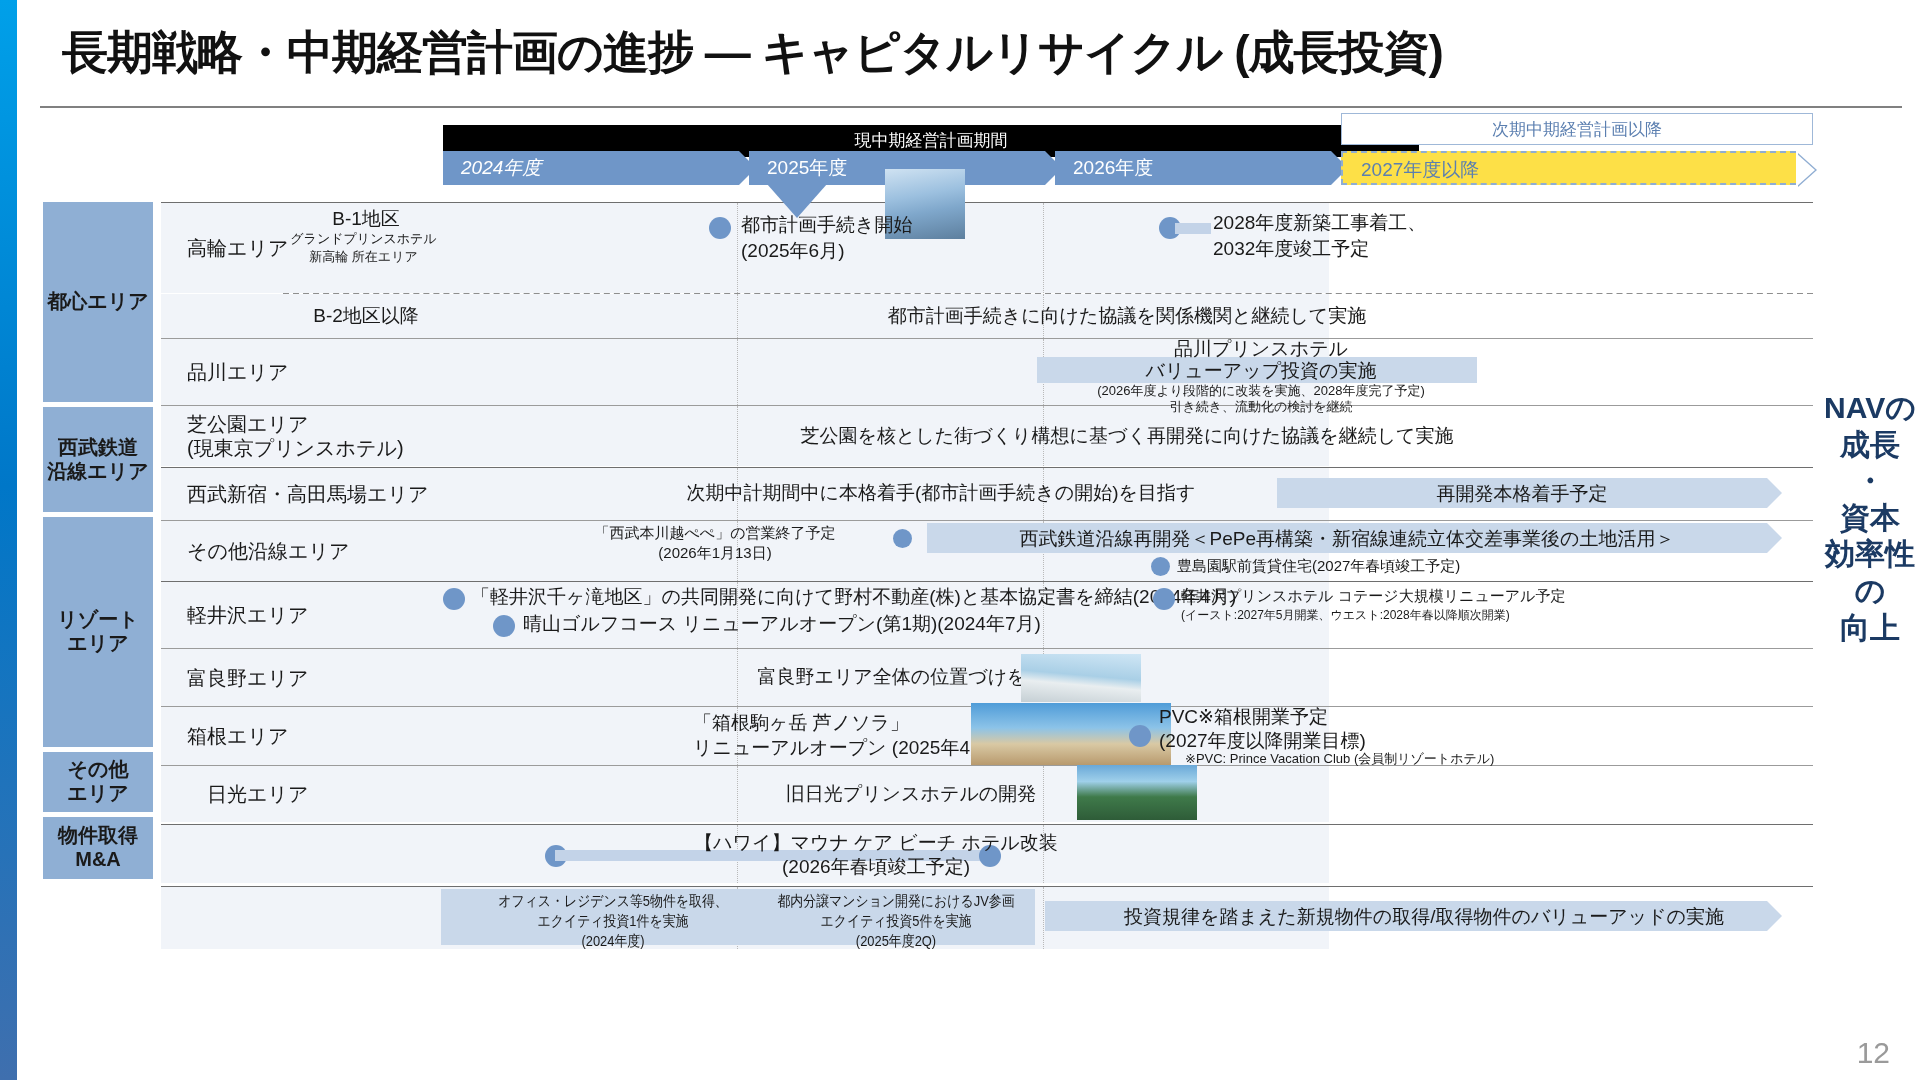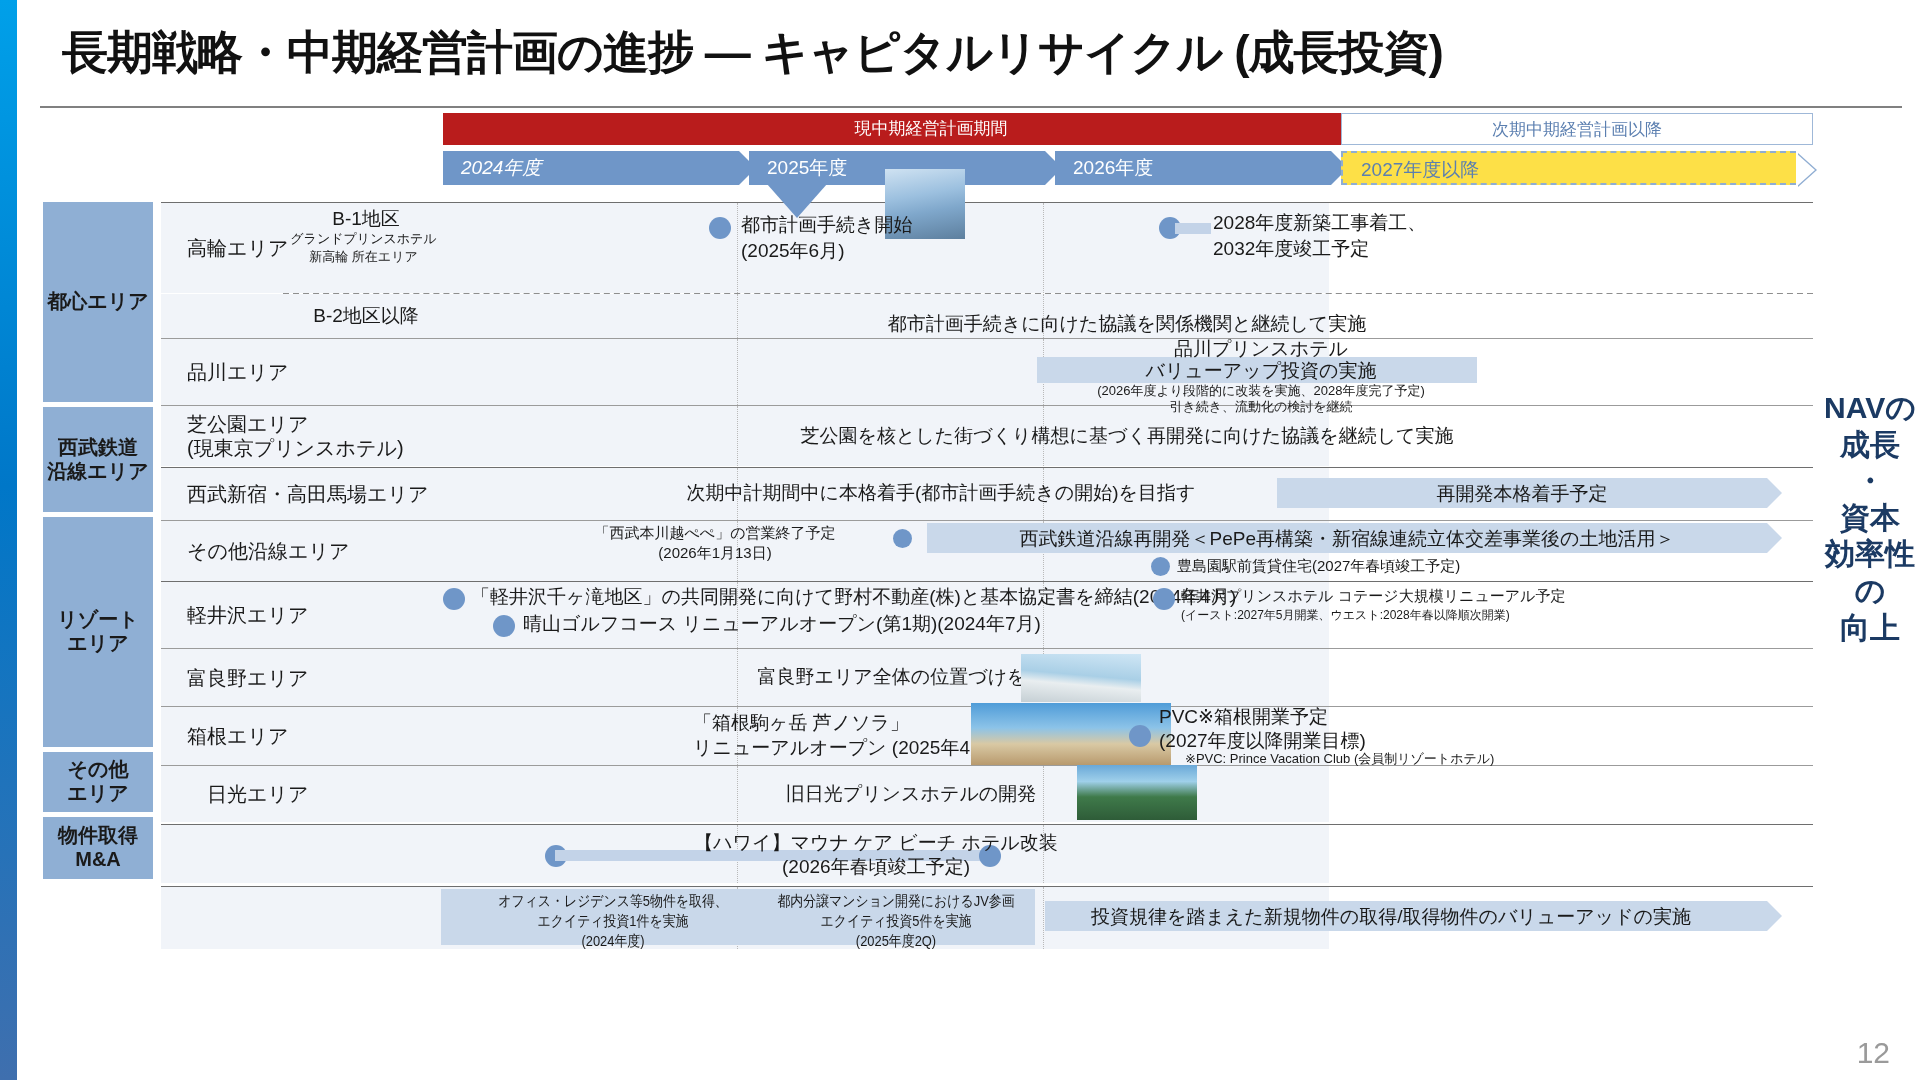--- a/index.html
+++ b/index.html
@@ -21,21 +21,21 @@
     color:#111; line-height:72px; }
   .title-rule{ position:absolute; left:40px; top:106px; width:1862px; height:2px; background:#808080; }
 
   
   .pageno{ position:absolute; right:30px; bottom:10px; font-size:30px; color:#9a9a9a; }
 
   
   .tl{ position:absolute; left:443px; top:113px; width:1370px; height:74px; }
   .tl-phase{ position:absolute; height:32px; line-height:32px; text-align:center;
     font-size:17px; }
-  .ph-cur{ left:0; top:0; width:976px; background:#b91c1c; color:#fff; }
+  .ph-cur{ left:0; top:12px; width:976px; background:#000000; color:#fff; }
   .ph-next{ left:898px; top:0; width:472px; background:#fff; color:#5b7fb0;
     border:1px solid #9fb8d8; }
 
   .yr{ position:absolute; top:38px; height:34px; line-height:34px; font-size:19px;
     color:#fff; padding-left:18px; }
   .yr .chev{ position:absolute; right:-17px; top:0; width:0; height:0;
     border-top:17px solid transparent; border-bottom:17px solid transparent; }
   .yr1{ left:0;   width:296px; background:#6f96c8;font-style:italic; }
   .yr1 .chev{ border-left:17px solid #6f96c8; }
   .yr2{ left:306px; width:296px; background:#6f96c8; }
@@ -195,21 +195,21 @@
   <div class="hdash" style="left:240px; right:0; top:91px;"></div>
 
   <div class="rowzone" style="top:92px;height:44px;">
     <div class="band"></div>
     <div class="tx c" style="left:125px; top:10px; width:160px; z-index:3;">B-2地区以降</div>
     <div class="body">
       <div class="vsep" style="left:296px;"></div>
       <div class="vsep" style="left:602px;"></div>
       <div class="vsep" style="left:888px;"></div>
       <div class="band w" style="left:888px;"></div>
-      <div class="tx c" style="left:0; top:10px; width:1372px;margin-top:8px;">都市計画手続きに向けた協議を関係機関と継続して実施</div>
+      <div class="tx c" style="left:0; top:10px; width:1372px;">都市計画手続きに向けた協議を関係機関と継続して実施</div>
     </div>
   </div>
 
   <div class="hrule thin" style="top:136px;"></div>
   <div class="rowzone" style="top:137px;height:66px;">
     <div class="band"></div>
     <div class="rlbl" style="z-index:3;">品川エリア</div>
     <div class="body">
       <div class="vsep" style="left:296px;"></div>
       <div class="vsep" style="left:602px;"></div>
@@ -382,21 +382,21 @@
 
       <div class="tx s c cond" style="left:0; top:4px; width:344px; z-index:3; transform-origin:center;">オフィス・レジデンス等5物件を取得、</div>
       <div class="tx s c cond" style="left:0; top:24px; width:344px; z-index:3; transform-origin:center;">エクイティ投資1件を実施</div>
       <div class="tx s c cond" style="left:0; top:44px; width:344px; z-index:3; transform-origin:center;">(2024年度)</div>
 
       <div class="tx s c cond" style="left:300px; top:4px; width:310px; z-index:3; transform-origin:center;">都内分譲マンション開発におけるJV参画</div>
       <div class="tx s c cond" style="left:300px; top:24px; width:310px; z-index:3; transform-origin:center;">エクイティ投資5件を実施</div>
       <div class="tx s c cond" style="left:300px; top:44px; width:310px; z-index:3; transform-origin:center;">(2025年度2Q)</div>
 
       <div class="arrw" style="left:604px; top:14px; width:722px;"></div>
-      <div class="tx c" style="left:571px; top:18px; width:722px; z-index:3;padding-left:36px;">投資規律を踏まえた新規物件の取得/取得物件のバリューアッドの実施</div>
+      <div class="tx c" style="left:604px; top:18px; width:722px; z-index:3;padding-left:36px;">投資規律を踏まえた新規物件の取得/取得物件のバリューアッドの実施</div>
     </div>
   </div>
 
 </div>
 
 <div class="navbox">
   <div>NAVの</div>
   <div>成長</div>
   <div>・</div>
   <div>資本</div>

